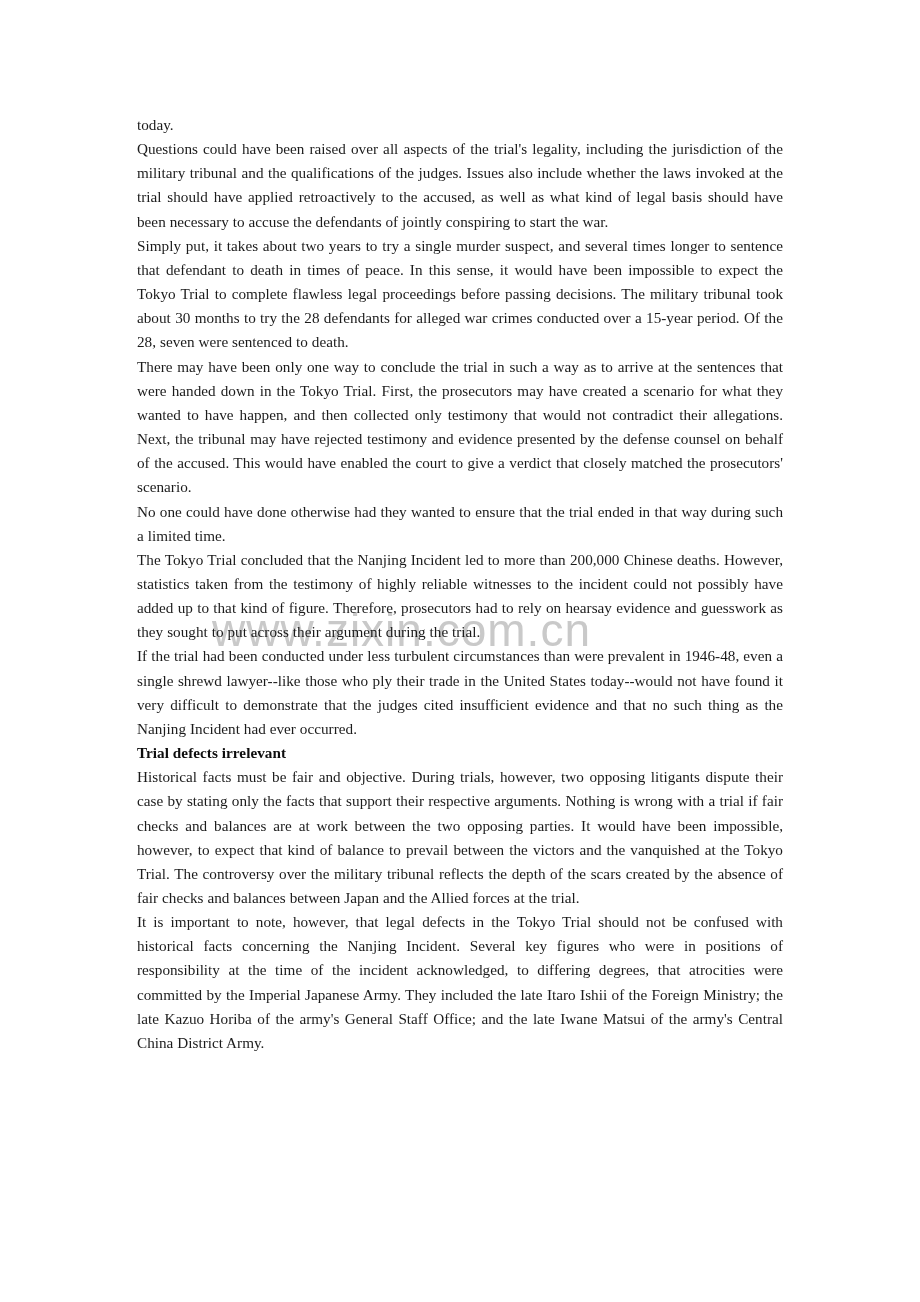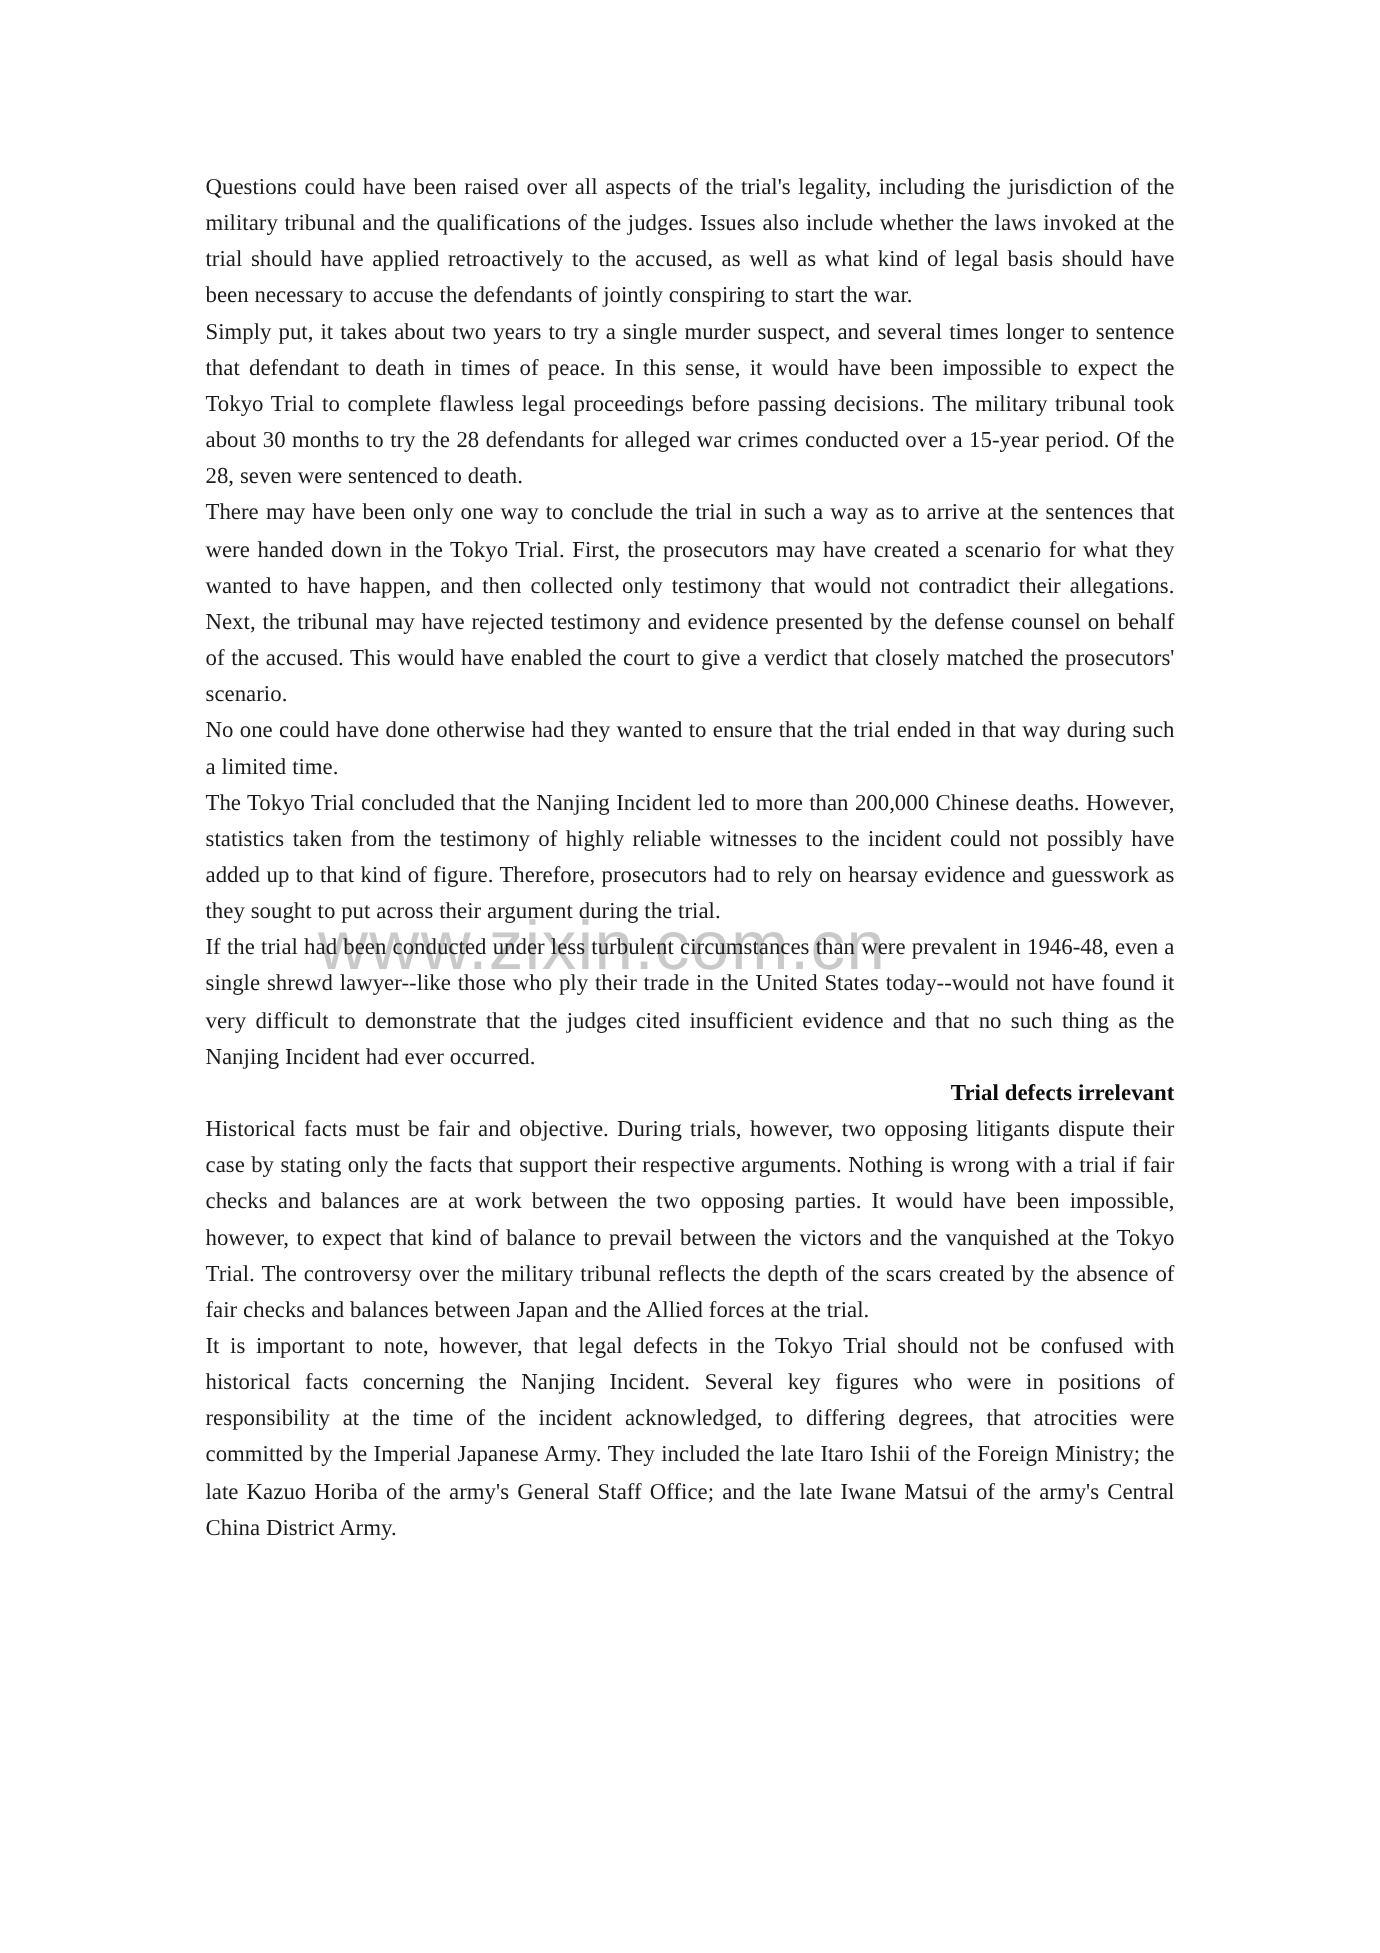--- a/index.html
+++ b/index.html
@@ -61,38 +61,39 @@
     -webkit-font-smoothing: none;
     text-rendering: optimizeLegibility;
   }
   h2.heading {
     margin: 0;
     padding: 0;
     font-size: 15.2px;
     line-height: 24.15px;
     font-weight: bold;
     color: #0d0d0d;
-    text-align: right;
+    text-align: left;
     letter-spacing: 0.05px;
   }
   
   p.para.full-justify {
     text-align-last: justify;
   }
 </style>
 </head>
 <body>
 
 <div class="page">
 
   <div class="watermark-layer">
     <div class="watermark">www.zixin.com.cn</div>
   </div>
 
   <div class="content">
+    <p class="para">today.</p>
     <p class="para full-justify" style="text-align-last: left;">Questions could have been raised over all aspects of the trial's legality, including the jurisdiction of the military tribunal and the qualifications of the judges. Issues also include whether the laws invoked at the trial should have applied retroactively to the accused, as well as what kind of legal basis should have been necessary to accuse the defendants of jointly conspiring to start the war.</p>
     <p class="para full-justify" style="text-align-last: left;">Simply put, it takes about two years to try a single murder suspect, and several times longer to sentence that defendant to death in times of peace. In this sense, it would have been impossible to expect the Tokyo Trial to complete flawless legal proceedings before passing decisions. The military tribunal took about 30 months to try the 28 defendants for alleged war crimes conducted over a 15-year period. Of the 28, seven were sentenced to death.</p>
     <p class="para full-justify" style="text-align-last: left;">There may have been only one way to conclude the trial in such a way as to arrive at the sentences that were handed down in the Tokyo Trial. First, the prosecutors may have created a scenario for what they wanted to have happen, and then collected only testimony that would not contradict their allegations. Next, the tribunal may have rejected testimony and evidence presented by the defense counsel on behalf of the accused. This would have enabled the court to give a verdict that closely matched the prosecutors' scenario.</p>
     <p class="para full-justify" style="text-align-last: left;">No one could have done otherwise had they wanted to ensure that the trial ended in that way during such a limited time.</p>
     <p class="para full-justify" style="text-align-last: left;">The Tokyo Trial concluded that the Nanjing Incident led to more than 200,000 Chinese deaths. However, statistics taken from the testimony of highly reliable witnesses to the incident could not possibly have added up to that kind of figure. Therefore, prosecutors had to rely on hearsay evidence and guesswork as they sought to put across their argument during the trial.</p>
     <p class="para full-justify" style="text-align-last: left;">If the trial had been conducted under less turbulent circumstances than were prevalent in 1946-48, even a single shrewd lawyer--like those who ply their trade in the United States today--would not have found it very difficult to demonstrate that the judges cited insufficient evidence and that no such thing as the Nanjing Incident had ever occurred.</p>
     <h2 class="heading">Trial defects irrelevant</h2>
     <p class="para full-justify" style="text-align-last: left;">Historical facts must be fair and objective. During trials, however, two opposing litigants dispute their case by stating only the facts that support their respective arguments. Nothing is wrong with a trial if fair checks and balances are at work between the two opposing parties. It would have been impossible, however, to expect that kind of balance to prevail between the victors and the vanquished at the Tokyo Trial. The controversy over the military tribunal reflects the depth of the scars created by the absence of fair checks and balances between Japan and the Allied forces at the trial.</p>
     <p class="para full-justify" style="text-align-last: left;">It is important to note, however, that legal defects in the Tokyo Trial should not be confused with historical facts concerning the Nanjing Incident. Several key figures who were in positions of responsibility at the time of the incident acknowledged, to differing degrees, that atrocities were committed by the Imperial Japanese Army. They included the late Itaro Ishii of the Foreign Ministry; the late Kazuo Horiba of the army's General Staff Office; and the late Iwane Matsui of the army's Central China District Army.</p>
   </div>

